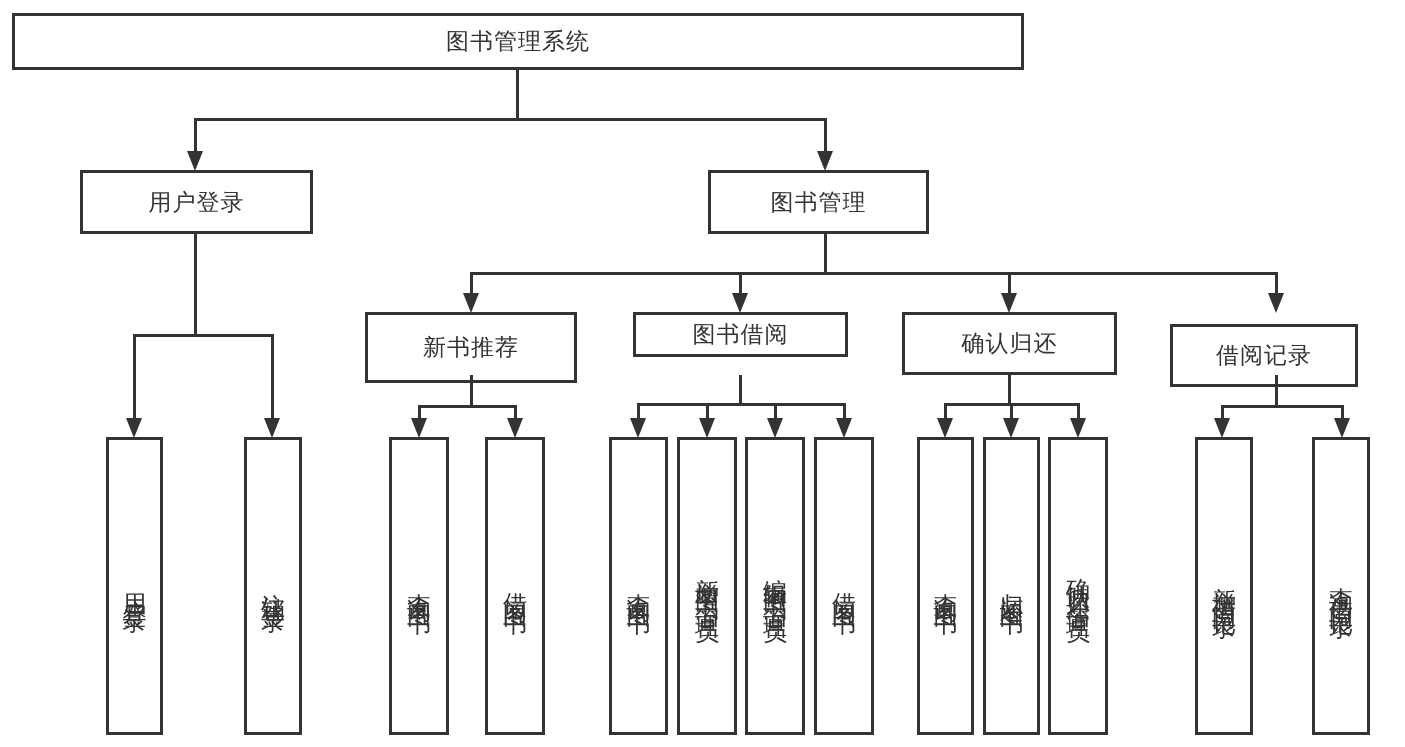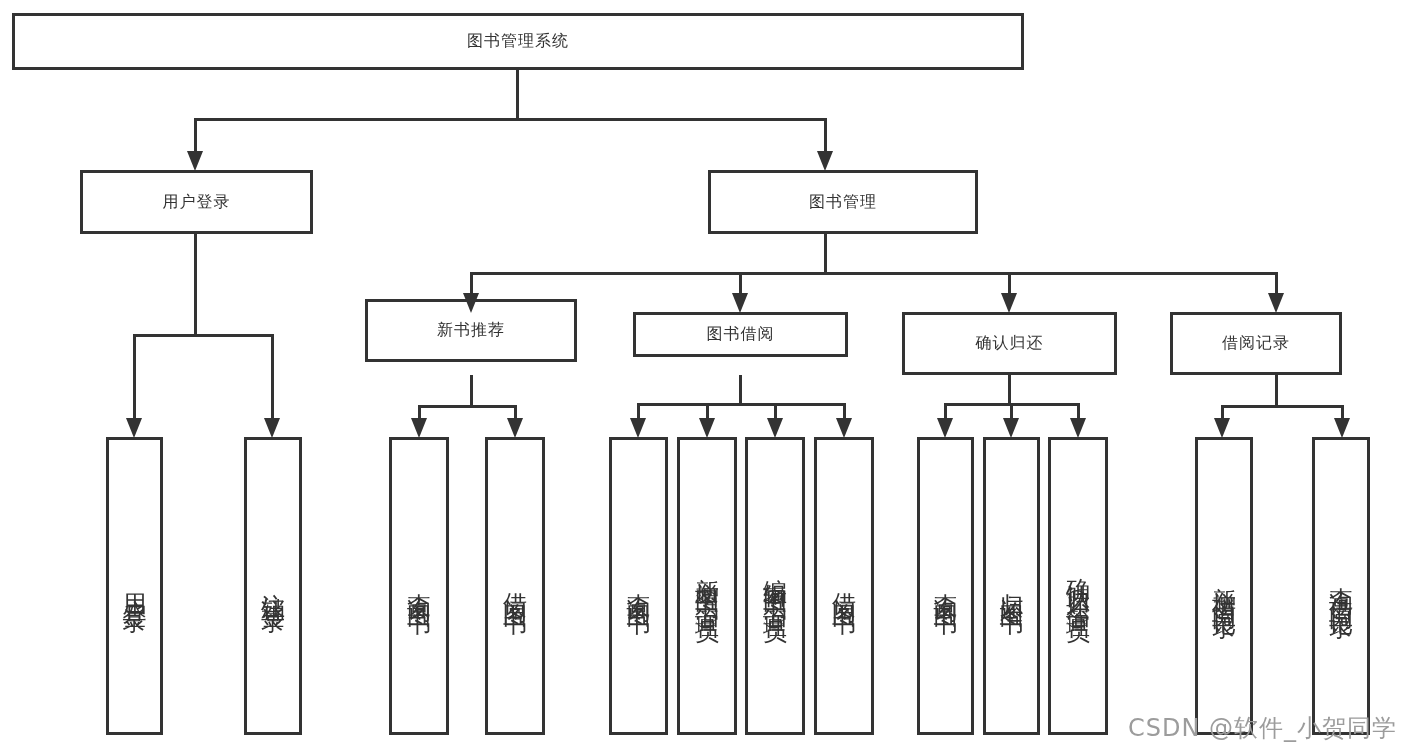--- a/index.html
+++ b/index.html
@@ -19,21 +19,21 @@
     position: absolute;
     box-sizing: border-box;
     border: 3px solid #333333;
     background: #ffffff;
     display: flex;
     align-items: center;
     justify-content: center;
     color: #333333;
   }
   .node.h {
-    font-size: 16px;
+    font-size: 23px;
     letter-spacing: 1px;
     white-space: nowrap;
   }
   .node.v .vtext {
     writing-mode: vertical-rl;
     font-size: 24px;
     letter-spacing: 6px;
     line-height: 1;
     color: #333333;
   }
@@ -67,37 +67,37 @@
 <div class="canvas">
 
   <div class="node h" style="left:12px;top:13px;width:1012px;height:57px">
     <span>图书管理系统</span>
   </div>
 
   <div class="node h" style="left:80px;top:170px;width:233px;height:64px">
     <span>用户登录</span>
   </div>
 
-  <div class="node h" style="left:708px;top:170px;width:270px;height:64px">
+  <div class="node h" style="left:708px;top:170px;width:221px;height:64px">
     <span>图书管理</span>
   </div>
 
-  <div class="node h" style="left:365px;top:299px;width:212px;height:63px">
+  <div class="node h" style="left:365px;top:312px;width:212px;height:71px">
     <span>新书推荐</span>
   </div>
 
   <div class="node h" style="left:633px;top:312px;width:215px;height:45px">
     <span>图书借阅</span>
   </div>
 
   <div class="node h" style="left:902px;top:312px;width:215px;height:63px">
     <span>确认归还</span>
   </div>
 
-  <div class="node h" style="left:1170px;top:312px;width:172px;height:63px">
+  <div class="node h" style="left:1170px;top:324px;width:188px;height:63px">
     <span>借阅记录</span>
   </div>
 
   <div class="node v" style="left:106px;top:437px;width:57px;height:298px">
     <span class="vtext">用户登录</span>
   </div>
   <div class="node v" style="left:244px;top:437px;width:58px;height:298px">
     <span class="vtext">注销登录</span>
   </div>
 
@@ -190,15 +190,14 @@
   <div class="line v" style="left:1077px;top:403px;height:19px"></div>
   <div class="arrowhead" style="left:1070px;top:418px"></div>
 
   <div class="line v" style="left:1275px;top:375px;height:33px"></div>
   <div class="line h" style="left:1221px;top:405px;width:123px"></div>
   <div class="line v" style="left:1221px;top:405px;height:17px"></div>
   <div class="arrowhead" style="left:1214px;top:418px"></div>
   <div class="line v" style="left:1341px;top:405px;height:17px"></div>
   <div class="arrowhead" style="left:1334px;top:418px"></div>
 
-  <div class="watermark">CSDN @软件_小贺同学</div>
 
 </div>
 
 </body></html>

